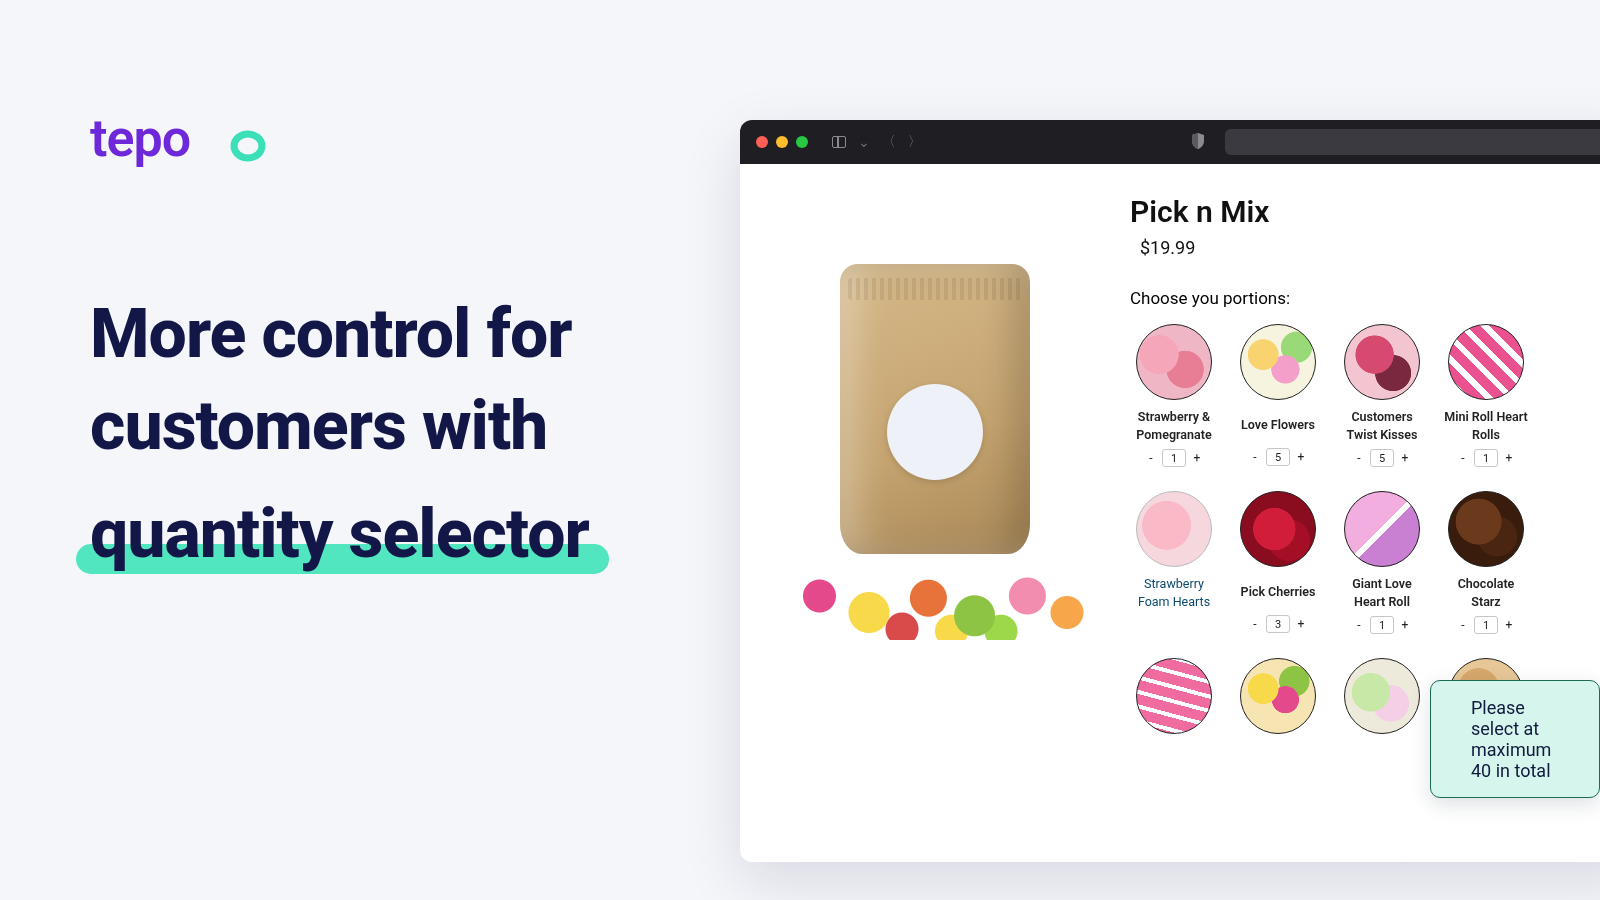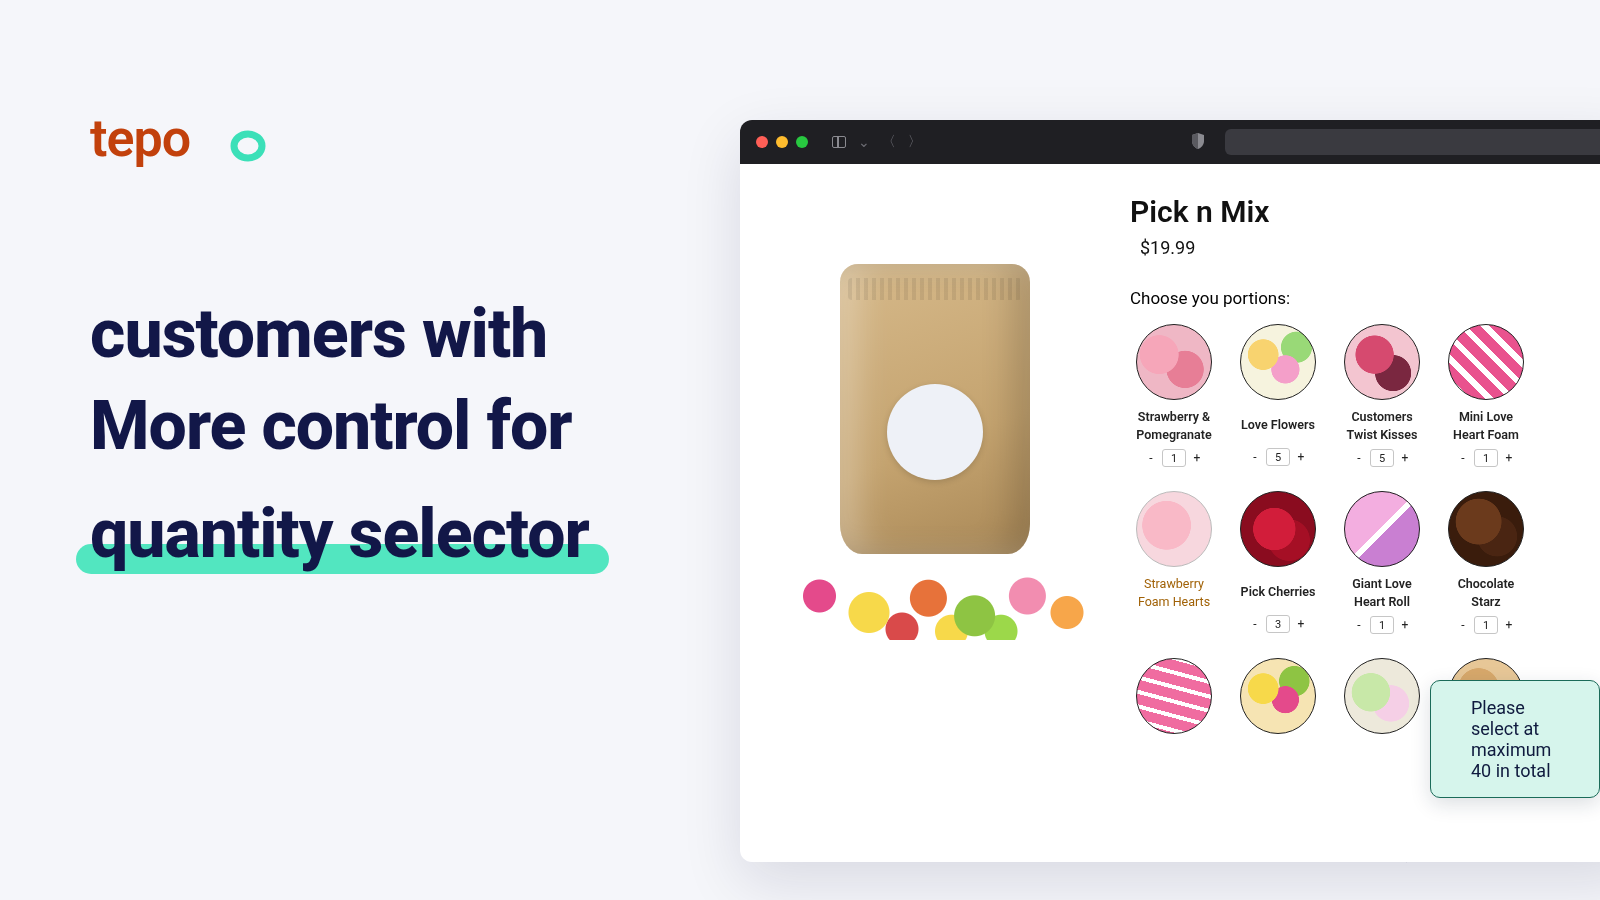--- a/index.html
+++ b/index.html
@@ -18,21 +18,21 @@
 }
 .left {
   width: 730px;
   padding: 108px 0 0 90px;
 }
 .logo {
   display: flex;
   align-items: baseline;
   font-size: 52px;
   font-weight: 600;
-  color: #c2410c;
+  color: #6d28d9;
   letter-spacing: -1px;
   margin-bottom: 120px;
   gap: 44px;
 }
 .logo .ring {
   position: relative;
   margin-left: -4px;
   top: 6px;
 }
 .headline {
@@ -149,21 +149,21 @@
 .pd h1 { font-size: 30px; font-weight:600; color:#111; margin-bottom:8px; }
 .price { font-size:18px; color:#111; margin-left:10px; margin-bottom:30px; }
 .choose { font-size:17px; color:#000; margin-bottom:16px; }
 .grid {
   display:grid;
   grid-template-columns: repeat(4, 88px);
   gap: 24px 16px;
   justify-content: start;
 }
 .opt { text-align:center; font-size:12.5px; color:#222; }
-.opt.dim { color:#a16207; }
+.opt.dim { color:#0c4a6e; }
 .swatch {
   width:76px; height:76px; border-radius:50%;
   margin: 0 auto 8px;
   border:1.5px solid #222;
   background-size:cover;
 }
 .sw1{ background: radial-gradient(circle at 30% 40%, #f6a6b9 0 28%, transparent 29%), radial-gradient(circle at 65% 60%, #e77e96 0 28%, transparent 29%), #efb7c5; }
 .sw2{ background: radial-gradient(circle at 30% 40%, #f8d36f 0 22%, transparent 23%), radial-gradient(circle at 60% 60%, #f49fc9 0 22%, transparent 23%), radial-gradient(circle at 75% 30%, #99d977 0 20%, transparent 21%), #f6f3de; }
 .sw3{ background: radial-gradient(circle at 40% 40%, #d64a6f 0 30%, transparent 31%), radial-gradient(circle at 65% 65%, #7a2740 0 26%, transparent 27%), #f3c5d0; }
 .sw4{ background: repeating-linear-gradient(45deg,#e9528e 0 10px,#fff 10px 16px); }
@@ -204,22 +204,22 @@
   <div class="left">
     <div class="logo">
       <span>tepo</span>
       <span class="ring">
         <svg width="38" height="32" viewBox="0 0 38 32">
             <ellipse cx="18" cy="16" rx="14" ry="12" fill="none" stroke="#3be0b8" stroke-width="7"></ellipse>
           </svg>
       </span>
     </div>
     <div class="headline">
+      <div>More control for</div>
       <div>customers with</div>
-      <div>More control for</div>
       <div class="highlight-wrap">
         <span class="highlight-bar"></span>
         <span>quantity selector</span>
       </div>
     </div>
   </div>
 
   <div class="right">
     <svg class="doodle" viewBox="0 0 320 280">
       <ellipse cx="170" cy="90" rx="120" ry="72" fill="none" stroke="#3a3f66" stroke-width="1.2"></ellipse>
@@ -284,21 +284,21 @@
                 <div class="swatch sw3"></div>
                 <div class="oname">Customers Twist Kisses</div>
                 <div class="qty">
                   <span class="qbtn">-</span>
                   <span class="qv">5</span>
                   <span class="qbtn">+</span>
                 </div>
               </div>
               <div class="opt">
                 <div class="swatch sw4"></div>
-                <div class="oname">Mini Love Heart Foam</div>
+                <div class="oname">Mini Roll Heart Rolls</div>
                 <div class="qty">
                   <span class="qbtn">-</span>
                   <span class="qv">1</span>
                   <span class="qbtn">+</span>
                 </div>
               </div>
               <div class="opt dim">
                 <div class="swatch sw5"></div>
                 <div class="oname">Strawberry Foam Hearts</div>
               </div>

